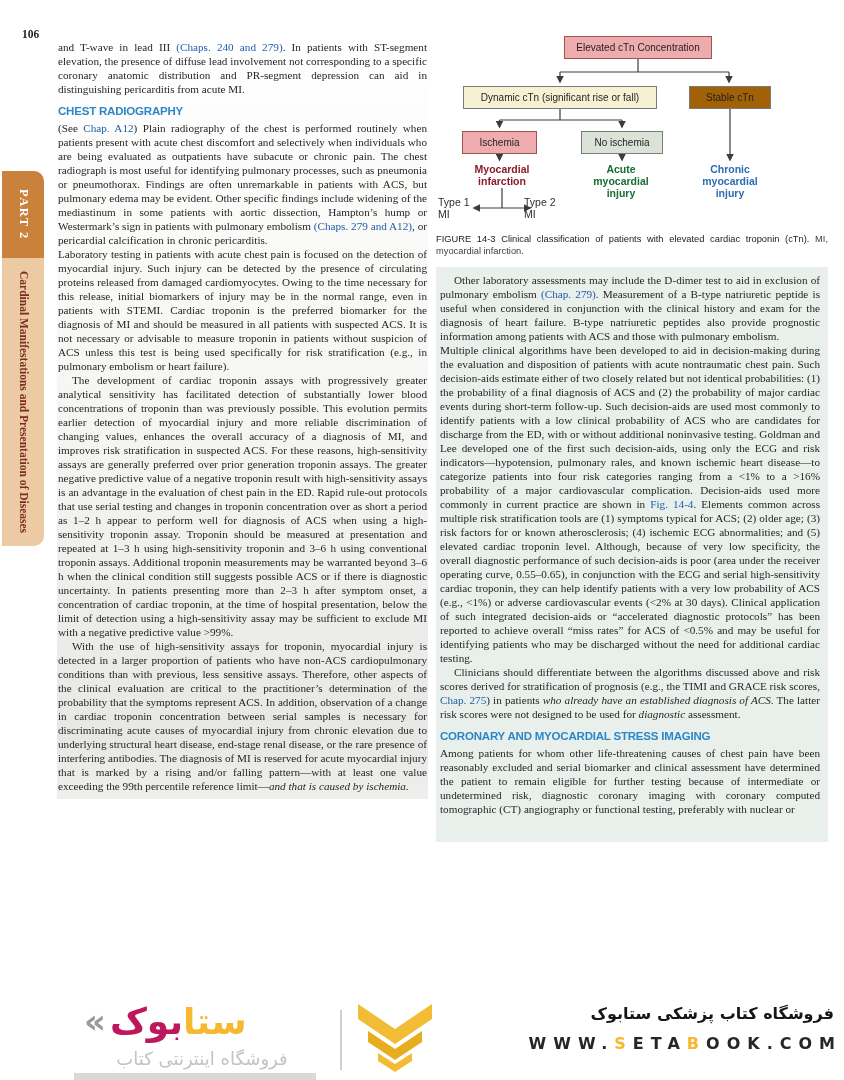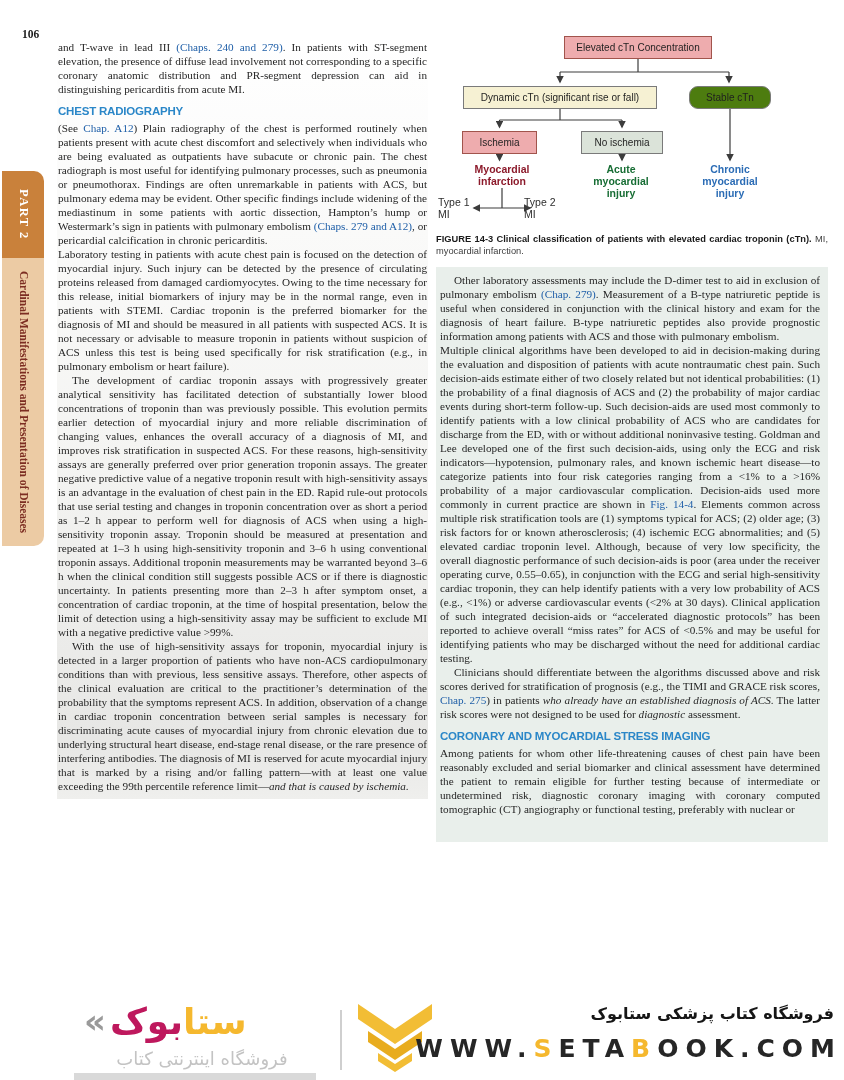--- a/index.html
+++ b/index.html
@@ -27,49 +27,49 @@
   .run-i{font-style:italic;}
   
   .figure{position:relative;width:392px;background:#fff;}
   .fc{position:relative;width:360px;height:196px;margin-left:2px;}
   .fc svg.wires{position:absolute;left:0;top:0;width:360px;height:196px;}
   .fc-box{position:absolute;box-sizing:border-box;border:1px solid #7a7a7a;
      display:flex;align-items:center;justify-content:center;text-align:center;
      font-family:"Liberation Sans",sans-serif;font-size:10px;color:#1f1f1f;}
   .bx-pink{background:#eeacae;border-color:#a1544c;}
   .bx-cream{background:#f6f1d3;}
-  .bx-blue{background:#4d7c0f;border-radius:9px;}
+  .bx-blue{background:#a16207;}
   .bx-green{background:#dbe3d9;}
   .fc-label{position:absolute;font-family:"Liberation Sans",sans-serif;font-weight:bold;
      font-size:10.5px;line-height:12px;text-align:center;white-space:pre-line;}
   .lb-maroon{color:#8c1a2b;}
   .lb-green{color:#176d34;}
   .lb-blue{color:#2b6cb5;}
   .fc-type{position:absolute;font-family:"Liberation Sans",sans-serif;font-size:10.5px;
      line-height:12px;color:#2e2e2e;white-space:pre-line;}
   .figcap{font-family:"Liberation Sans",sans-serif;font-size:9.3px;line-height:11.5px;
      color:#1a1a1a;margin:8px 0 10px 0;text-align:justify;}
-  .cap-num,.cap-bold{font-weight:bold;}
+  .cap-num,.cap-bold{font-weight:normal;}
   .cap-note{color:#3d3d3d;}
   
   .footer{position:absolute;left:0;top:996px;width:844px;height:84px;}
   .logo-row{position:absolute;left:84px;top:6px;display:flex;align-items:flex-start;}
   .laquo{color:#9a9a9a;font-size:34px;font-weight:bold;line-height:38px;font-family:"DejaVu Sans",sans-serif;margin-right:4px;}
   .logo-word{font-family:"DejaVu Sans",sans-serif;font-weight:bold;font-size:36px;line-height:40px;direction:rtl;}
   .run-gold{color:#f5b82e;}
   .run-grey{color:#be185d;margin-top:19px;}
   .run-dark{color:#262626;}
   .logo-sub{position:absolute;left:92px;top:52px;width:220px;text-align:center;
      font-family:"DejaVu Sans",sans-serif;font-size:18px;color:#c3c3c3;direction:rtl;}
   .logo-divider{position:absolute;left:340px;top:14px;width:2px;height:60px;background:#cfcfcf;}
   .chev{position:absolute;left:356px;top:8px;}
   .tagline{position:absolute;right:10px;top:8px;font-family:"DejaVu Sans",sans-serif;
      font-weight:bold;font-size:16px;color:#161616;direction:rtl;}
   .url{position:absolute;right:2px;top:38px;font-family:"DejaVu Sans",sans-serif;
-     font-weight:bold;font-size:25px;letter-spacing:7px;color:#262626;white-space:nowrap;}
+     font-weight:bold;font-size:16px;letter-spacing:7px;color:#262626;white-space:nowrap;}
   .strip{position:absolute;left:74px;top:77px;width:242px;height:7px;background:#d9d9d9;}
 </style>
 </head>
 <body>
 
 <div class="pagenum">106</div>
 
 <div class="tab tab-part">
   <span>PART 2</span>
 </div>

